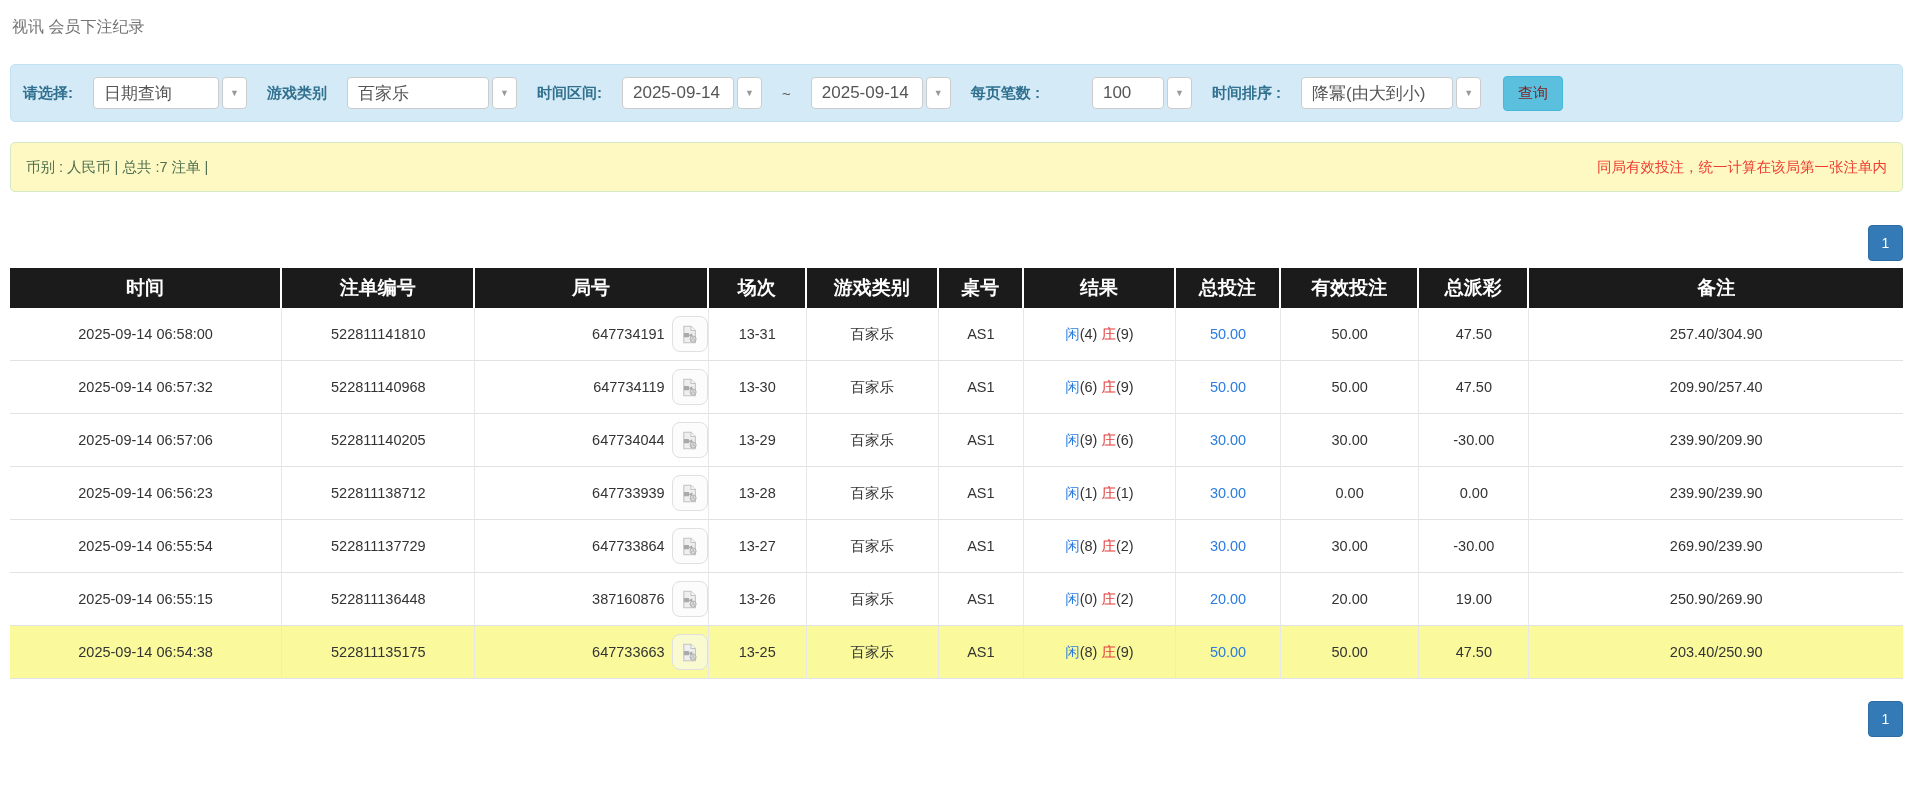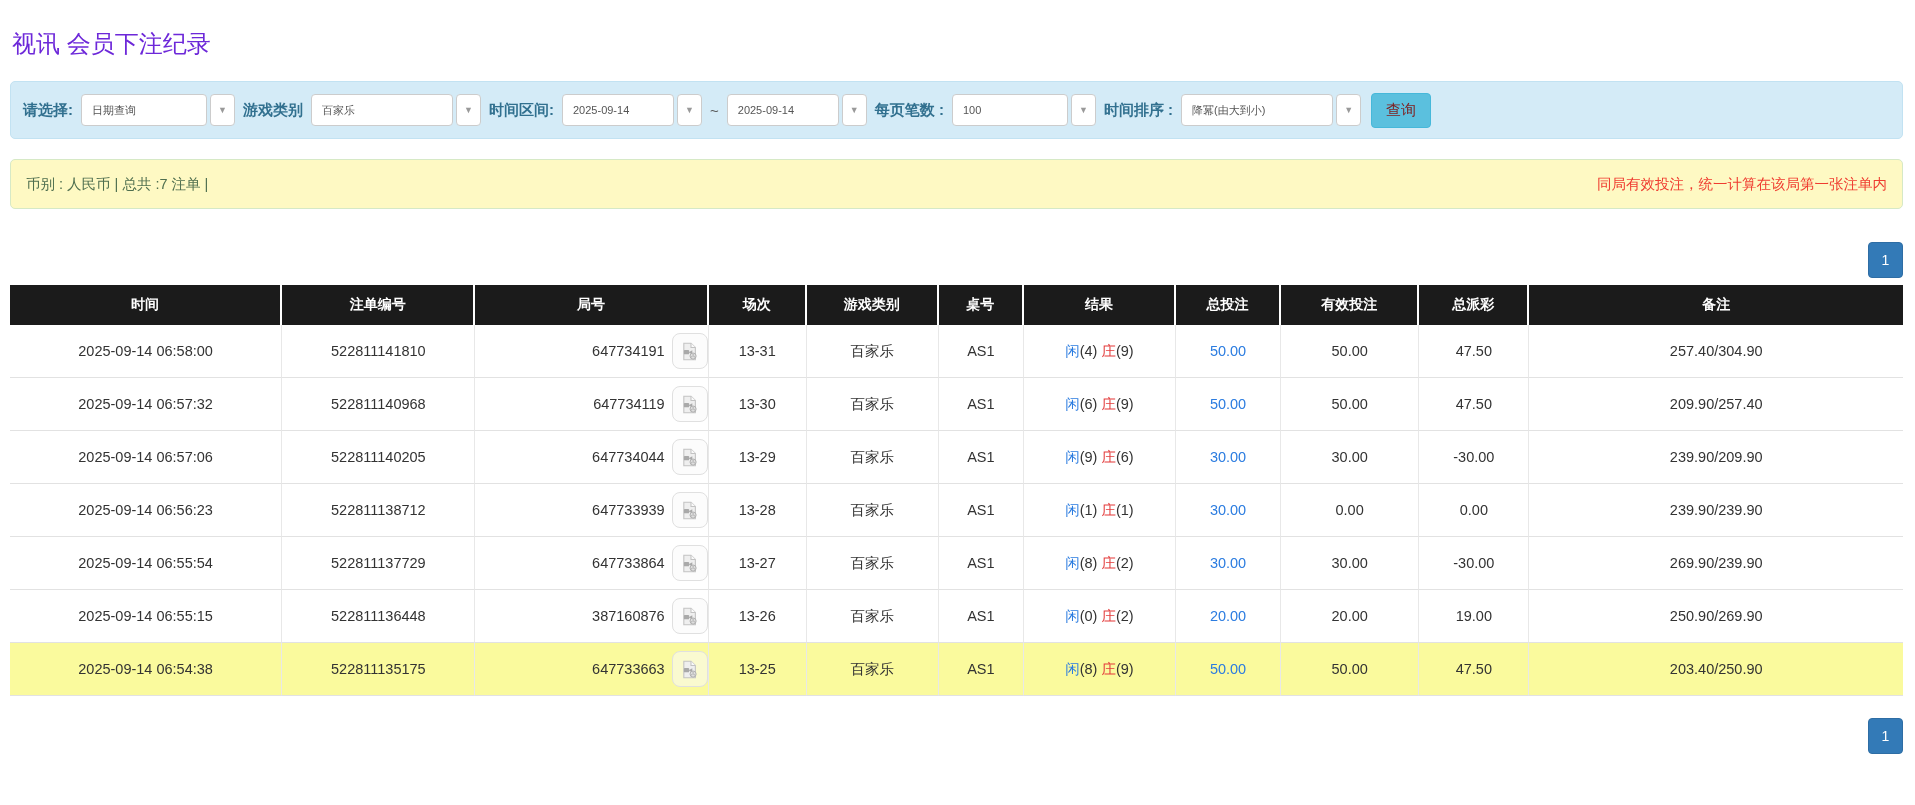--- a/index.html
+++ b/index.html
@@ -1,41 +1,41 @@
 <!DOCTYPE html>
 <html><head>
 <meta charset="utf-8">
 <style>
   html,body{margin:0;padding:0;}
   body{
     width:1915px;height:805px;box-sizing:border-box;background:#fff;
     padding:12px 12px 0 10px;overflow:hidden;
     font-family:"Liberation Sans","DejaVu Sans",sans-serif;
   }
-  .page-title{font-size:24px;font-weight:normal;color:#6d28d9;margin:19px 0 0 2px;line-height:26px;}
+  .page-title{font-size:16px;font-weight:normal;color:#737373;margin:2px 0 0 2px;line-height:26px;}
 
   
   .filter-bar{
     margin-top:24px;height:58px;background:#d4ebf7;border:1px solid #c2e2f2;border-radius:5px;
-    display:flex;align-items:center;gap:8px;padding:0 12px;box-sizing:border-box;
+    display:flex;align-items:center;gap:20px;padding:0 12px;box-sizing:border-box;
   }
   .flabel{font-weight:bold;color:#31708f;font-size:15px;white-space:nowrap;}
   .combo{display:flex;gap:3px;height:32px;}
   .combo-text{
     background:#fff;border:1px solid #ccc;border-radius:4px;padding:0 10px;
-    display:flex;align-items:center;font-size:11px;color:#555;box-sizing:border-box;white-space:nowrap;
+    display:flex;align-items:center;font-size:17px;color:#555;box-sizing:border-box;white-space:nowrap;
   }
   .combo-arrow{
     width:25px;background:#fff;border:1px solid #ccc;border-radius:4px;
     display:flex;align-items:center;justify-content:center;color:#999;font-size:9px;box-sizing:border-box;
   }
   .w-select .combo-text{width:126px;}
   .w-game .combo-text{width:142px;}
   .w-date .combo-text{width:112px;}
-  .w-size .combo-text{width:116px;}
+  .w-size .combo-text{width:72px;margin-left:32px;}
   .w-sort .combo-text{width:152px;}
   .tilde{color:#555;font-size:15px;}
   .btn-query{
     background:#5bc0de;border:1px solid #46b8da;color:#7f1d1d;border-radius:4px;
     font-size:15px;padding:7px 14px;cursor:pointer;margin-left:2px;
     font-family:"Liberation Sans","DejaVu Sans",sans-serif;
   }
 
   
   .alert-success{
@@ -50,21 +50,21 @@
   .pager-top{margin-top:33px;margin-bottom:7px;}
   .pager-bottom{margin-top:22px;}
   .page-btn{
     width:33px;height:34px;background:#337ab7;border:1px solid #2e6da4;color:#fff;border-radius:4px;
     display:flex;align-items:center;justify-content:center;font-size:14px;cursor:pointer;
   }
 
   
   table.records{width:100%;border-collapse:separate;border-spacing:0;table-layout:fixed;}
   th{
-    background:#1b1b1b;color:#fff;font-size:14px;font-weight:bold;height:40px;
+    background:#1b1b1b;color:#fff;font-size:19px;font-weight:bold;height:40px;
     border-right:2px solid #fff;text-align:center;padding:0;
   }
   th:last-child{border-right:none;}
   td.data{
     height:52px;text-align:center;color:#333;font-size:14.5px;background:#fff;
     border-bottom:1px solid #e2e2e2;border-right:1px solid #e8e8e8;padding:0;
   }
   td.data:last-child{border-right:none;}
   tr.hl td.data{background:#fafa9d;}
   tr.sum td{

